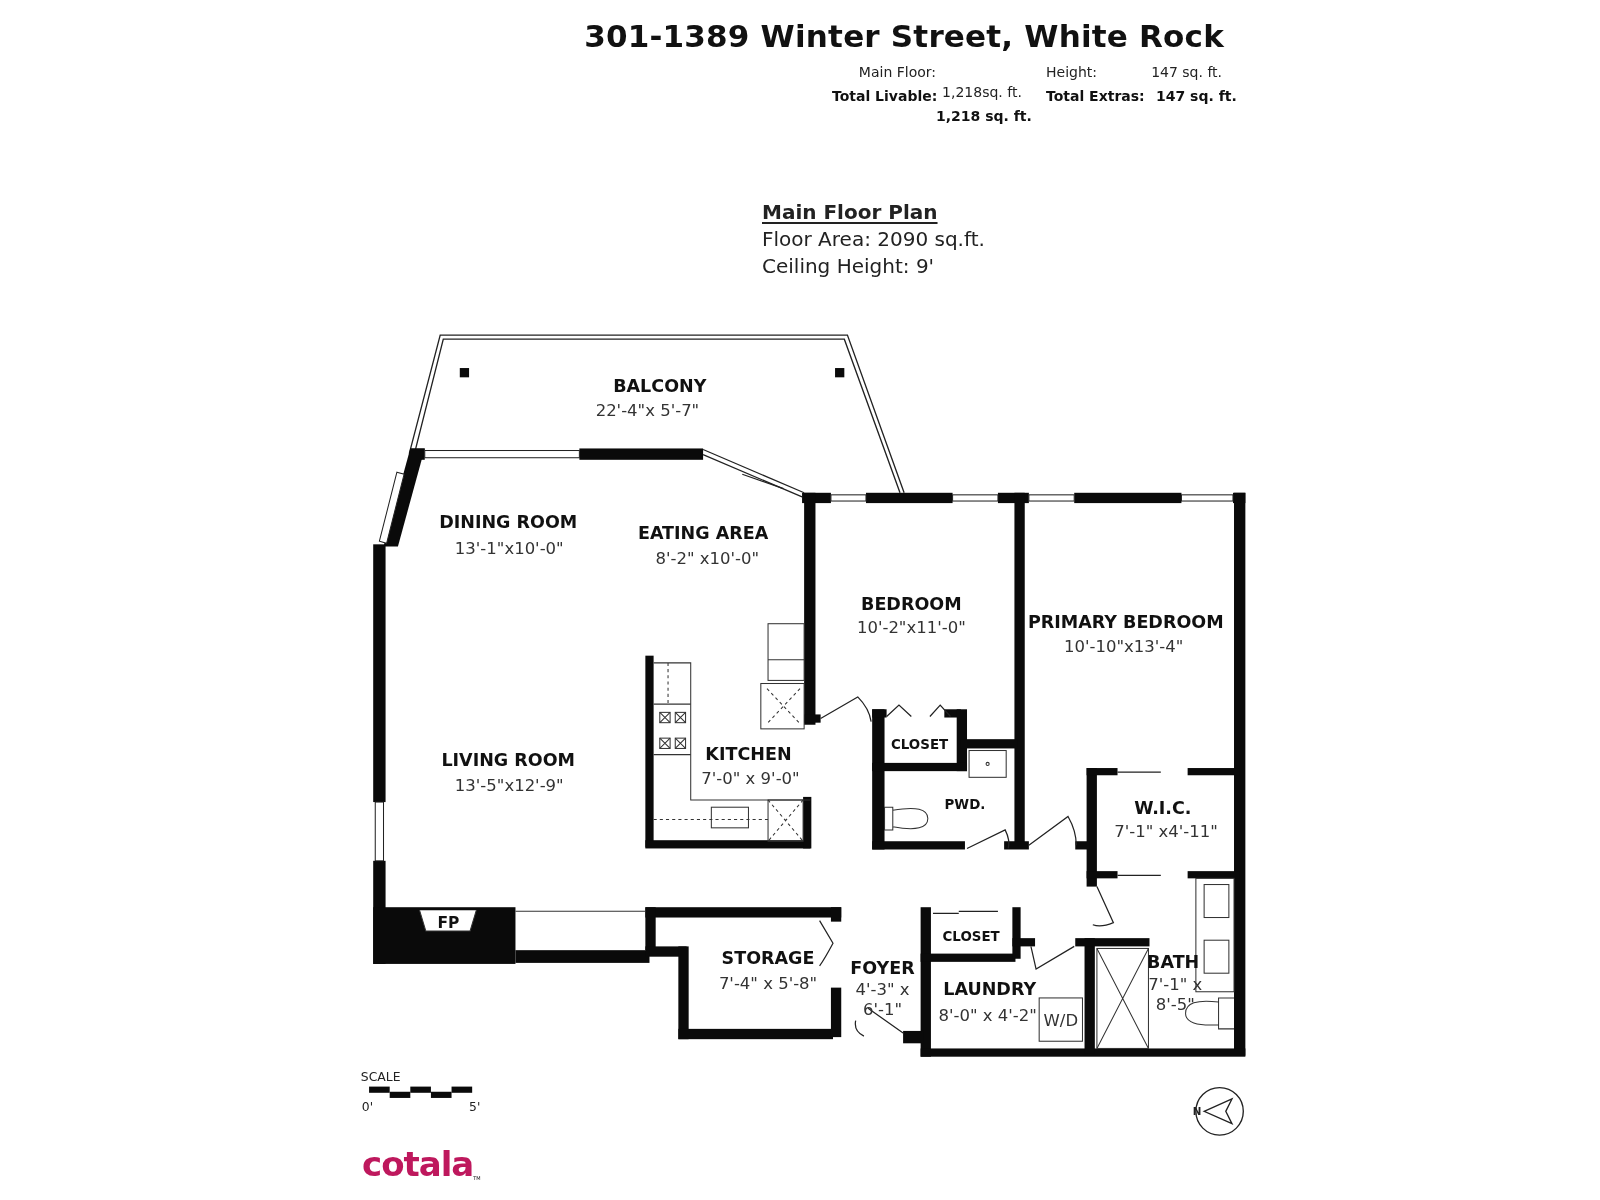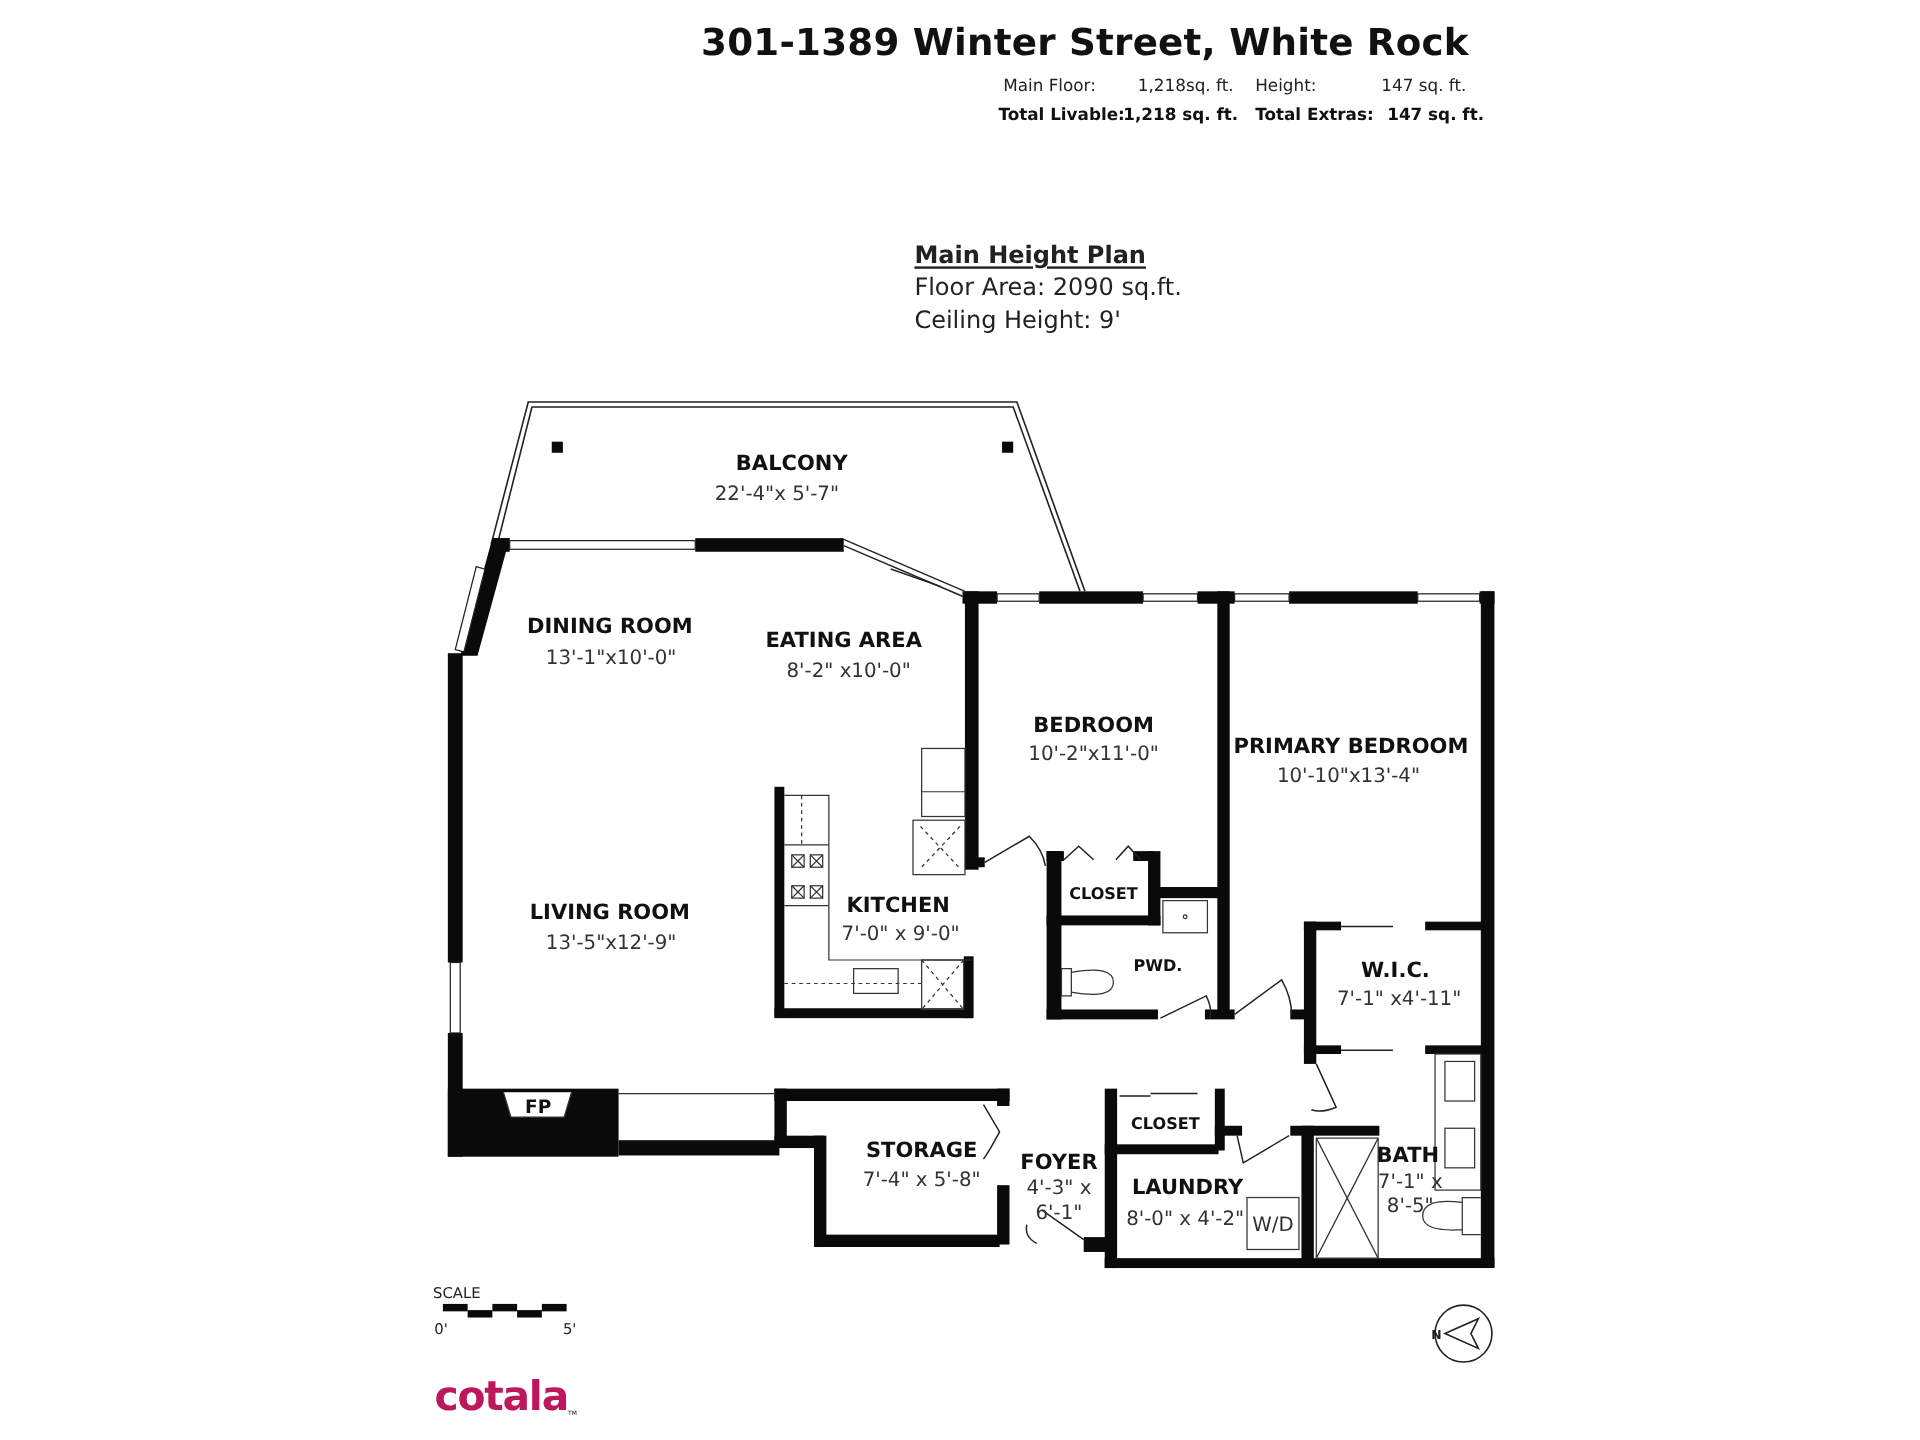--- a/index.html
+++ b/index.html
@@ -3,22 +3,22 @@
 <meta charset="utf-8">
 <style>
   html, body { margin:0; padding:0; background:#ffffff; }
   body { width:1600px; height:1200px; position:relative; overflow:hidden; font-family:"DejaVu Sans", sans-serif; color:#111; }
   #plan { position:absolute; left:0; top:0; width:1600px; height:1200px; }
   .hdr-title { position:absolute; right:376px; top:18px; font-family:"DejaVu Sans", sans-serif; font-weight:bold; font-size:31px; letter-spacing:0.2px; color:#111; white-space:nowrap; }
   .hdr-row { position:absolute; right:378px; font-size:14px; white-space:nowrap; color:#222; display:flex; gap:0; }
   .hdr-row span { display:inline-block; }
   .hdr-row.r1 { top:64px; }
   .hdr-row.r2 { top:88px; font-weight:bold; color:#111; }
-  .c-lab { width:100px; text-align:left; }
-  .c-val { width:92px; text-align:right; }
+  .c-lab { width:100px; text-align:right; }
+  .c-val { width:92px; text-align:center;margin-top:20px; }
   .c-lab2 { width:96px; text-align:left; margin-left:18px; }
   .c-val2 { width:80px; text-align:right; }
   .r2 .c-lab { width:104px; }
   .r2 .c-val { width:92px; }
   .r2 .c-lab2 { width:110px; margin-left:18px; }
   .r2 .c-val2 { width:66px; text-align:left; }
   .plan-info { position:absolute; left:762px; top:200px; color:#222; }
   .plan-info .pt { font-weight:bold; font-size:20px; text-decoration:underline; text-underline-offset:3px; }
   .plan-info .pl { font-size:20px; margin-top:3px; }
   .rm-name { font-family:"DejaVu Sans", sans-serif; font-weight:bold; font-size:17px; fill:#111; text-anchor:middle; }
@@ -41,21 +41,21 @@
   <span class="c-val2">147 sq. ft.</span>
 </div>
 <div class="hdr-row r2">
   <span class="c-lab">Total Livable:</span>
   <span class="c-val">1,218 sq. ft.</span>
   <span class="c-lab2">Total Extras:</span>
   <span class="c-val2">147 sq. ft.</span>
 </div>
 
 <div class="plan-info">
-  <div class="pt">Main Height Plan</div>
+  <div class="pt">Main Floor Plan</div>
   <div class="pl">Floor Area: 2090 sq.ft.</div>
   <div class="pl">Ceiling Height: 9'</div>
 </div>
 
 <svg id="plan" viewBox="0 0 1552 1164" xmlns="http://www.w3.org/2000/svg">
   <g fill="none" stroke="#222" stroke-width="1.3">
     <path d="M397,440 L427,325 L822,325 L877,478"></path>
     <path d="M402,440 L430,329 L819,329 L873,478"></path>
   </g>
   <rect x="446" y="357" width="9" height="9" fill="#0a0a0a"></rect>

